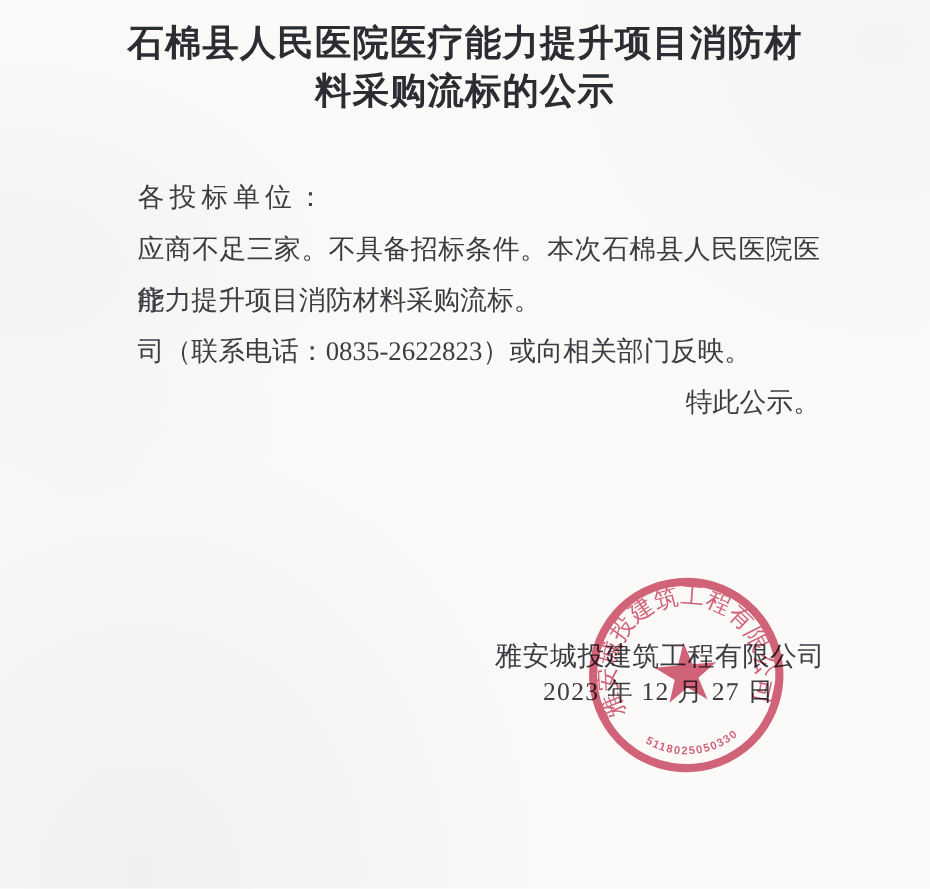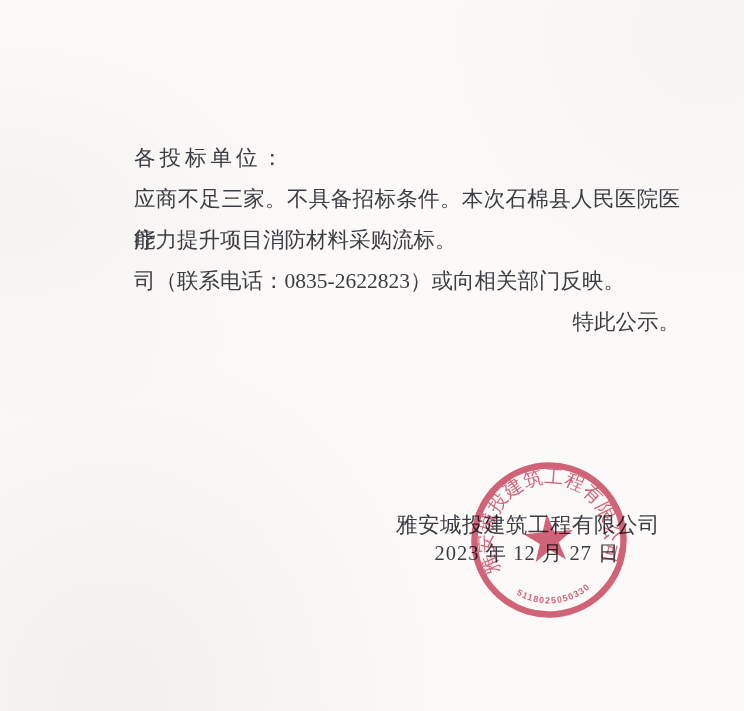--- a/index.html
+++ b/index.html
@@ -23,21 +23,21 @@
     position:absolute; top:16px; left:99px; width:546px;
     text-align:center;
     font-weight:bold;
     font-size:29px; line-height:38px;
     letter-spacing:1px;
     color:#2c2c33;
   }
   .title .t-line { white-space:nowrap; }
   .content {
     position:absolute; top:138px; left:110px; width:546px;
-    font-size:21.5px; line-height:41px;margin-left:24px;
+    font-size:21.5px; line-height:41px;
   }
   .salutation { letter-spacing:4px; white-space:nowrap; }
   .line { height:41px; }
   .line.indent { text-indent:45px;text-align:right; }
   .line.justify { text-align:justify; text-align-last:justify; }
   .signature-block {
     position:absolute; left:396px; top:512px; width:262px;
     text-align:center;
   }
   .signature-company {
@@ -54,20 +54,24 @@
   }
   .seal svg { display:block; width:100%; height:100%; }
   .seal .arc-company { font-size:19px; letter-spacing:0.4px; font-family:"Liberation Serif",serif; }
   .seal .arc-number { font-size:9px; letter-spacing:1.2px; font-family:"Liberation Sans",sans-serif; font-weight:bold; }
 </style>
 </head>
 <body>
 
 <div class="page">
 
+  <div class="title">
+    <div class="t-line">石棉县人民医院医疗能力提升项目消防材</div>
+    <div class="t-line">料采购流标的公示</div>
+  </div>
 
   <div class="content">
     <div class="line salutation">各投标单位：</div>
     <div class="line justify">应商不足三家。不具备招标条件。本次石棉县人民医院医疗</div>
     <div class="line">能力提升项目消防材料采购流标。</div>
     <div class="line">司（联系电话：0835-2622823）或向相关部门反映。</div>
     <div class="line indent">特此公示。</div>
   </div>
 
   <div class="signature-block">

